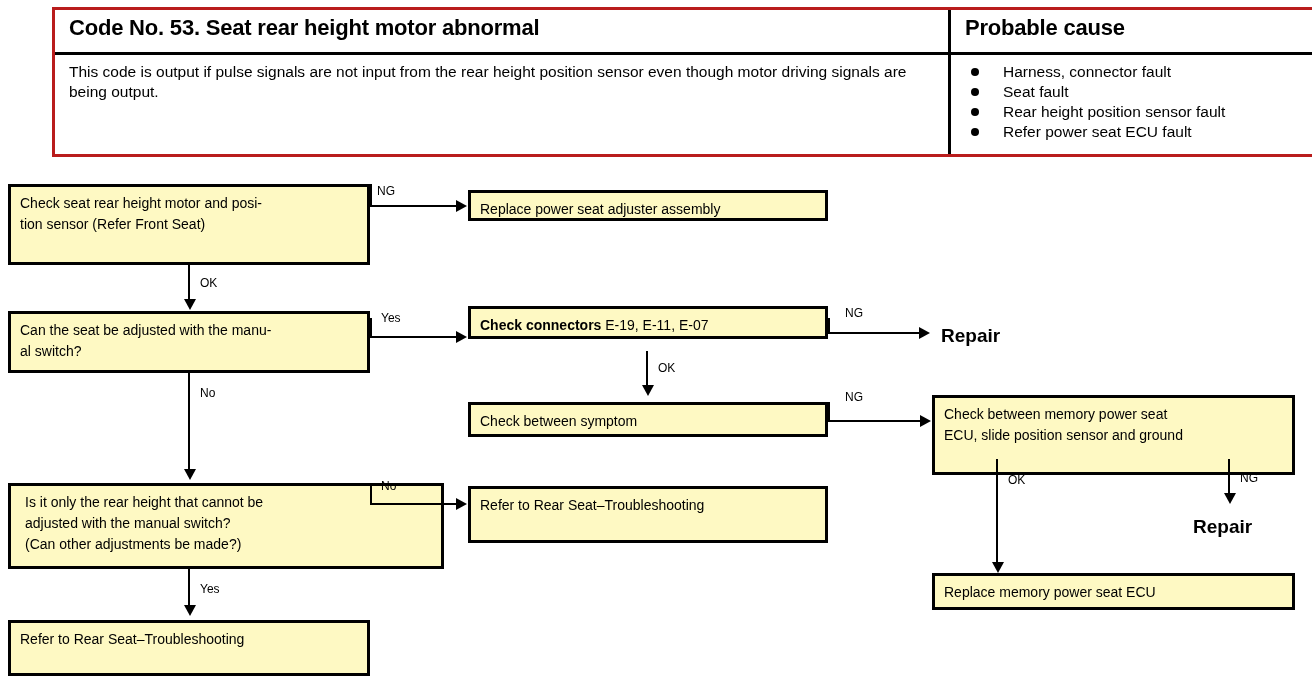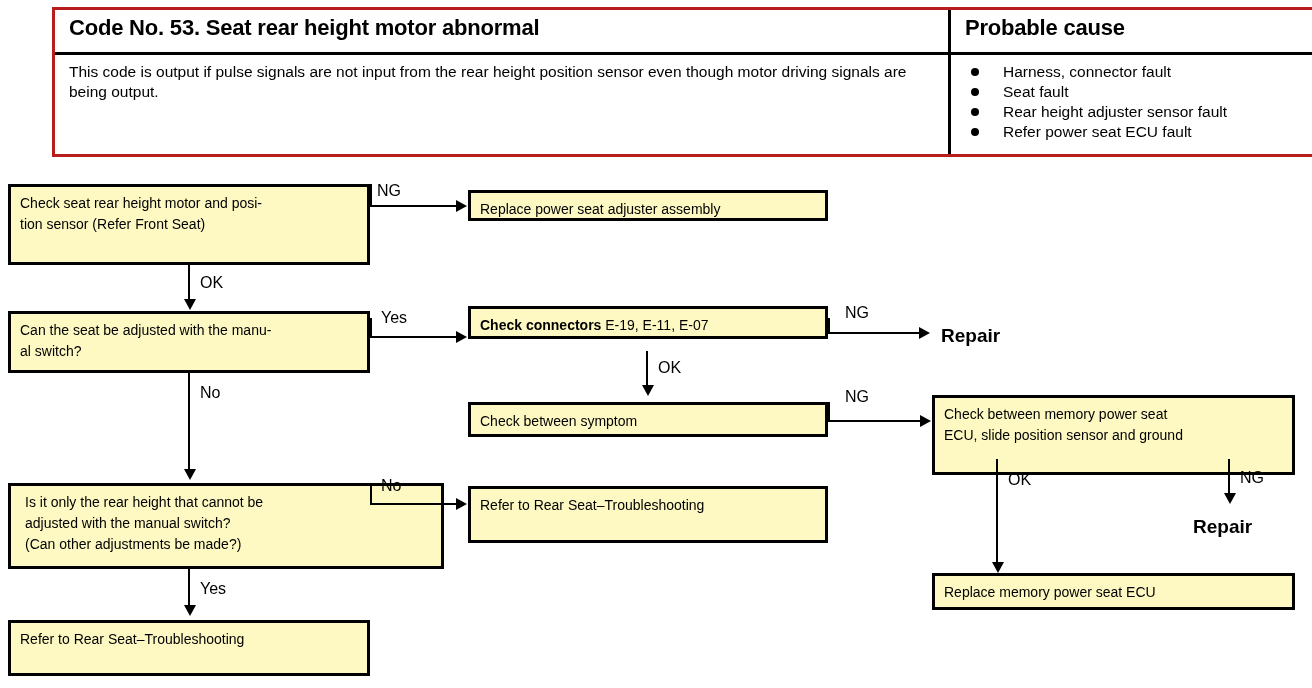--- a/index.html
+++ b/index.html
@@ -103,21 +103,21 @@
     position: absolute;
     border: 3px solid #000;
     box-sizing: border-box;
     background: #fef9c3;
     font-size: 14px;
     line-height: 21px;
     padding: 6px 9px 4px 9px;
   }
   .lbl {
     position: absolute;
-    font-size: 16px;
+    font-size: 12px;
     line-height: 16px;
     white-space: nowrap;
   }
   .term {
     position: absolute;
     font-size: 19px;
     font-weight: bold;
     white-space: nowrap;
   }
   .hline {
@@ -164,21 +164,21 @@
       <li>
         <span class="bullet"></span>
         <span>Harness, connector fault</span>
       </li>
       <li>
         <span class="bullet"></span>
         <span>Seat fault</span>
       </li>
       <li>
         <span class="bullet"></span>
-        <span>Rear height adjuster sensor fault</span>
+        <span>Rear height position sensor fault</span>
       </li>
       <li>
         <span class="bullet"></span>
         <span>Refer power seat ECU fault</span>
       </li>
     </ul>
   </div>
 
   <div class="fbox" style="left:8px; top:184px; width:362px; height:81px; white-space:pre-line;">Check seat rear height motor and posi-
 tion sensor (Refer Front Seat)</div>

